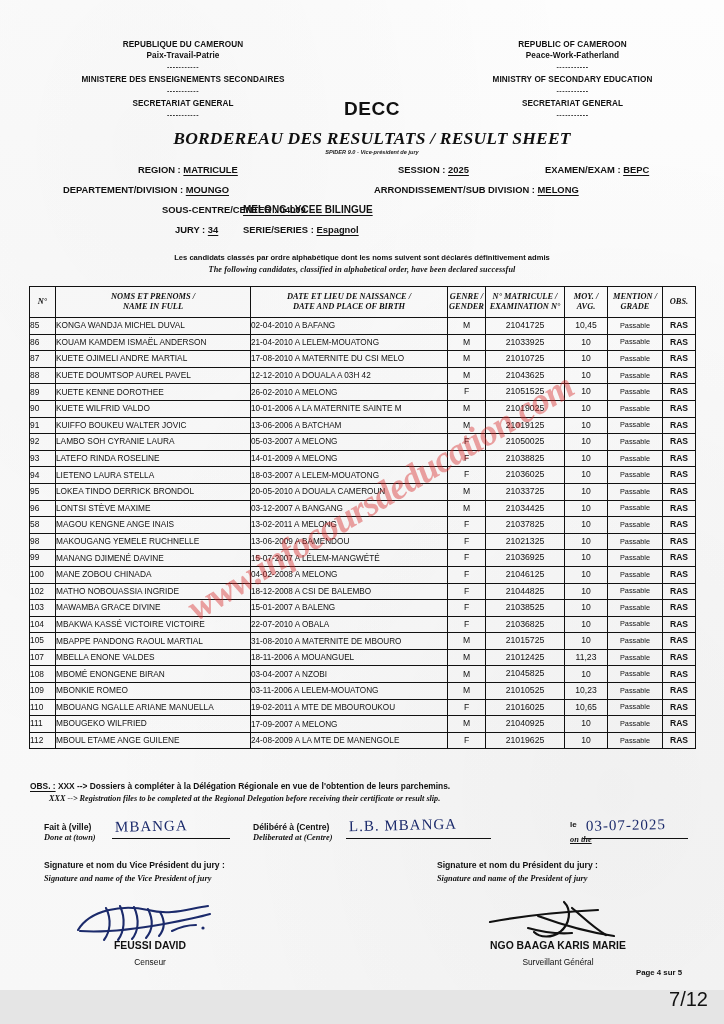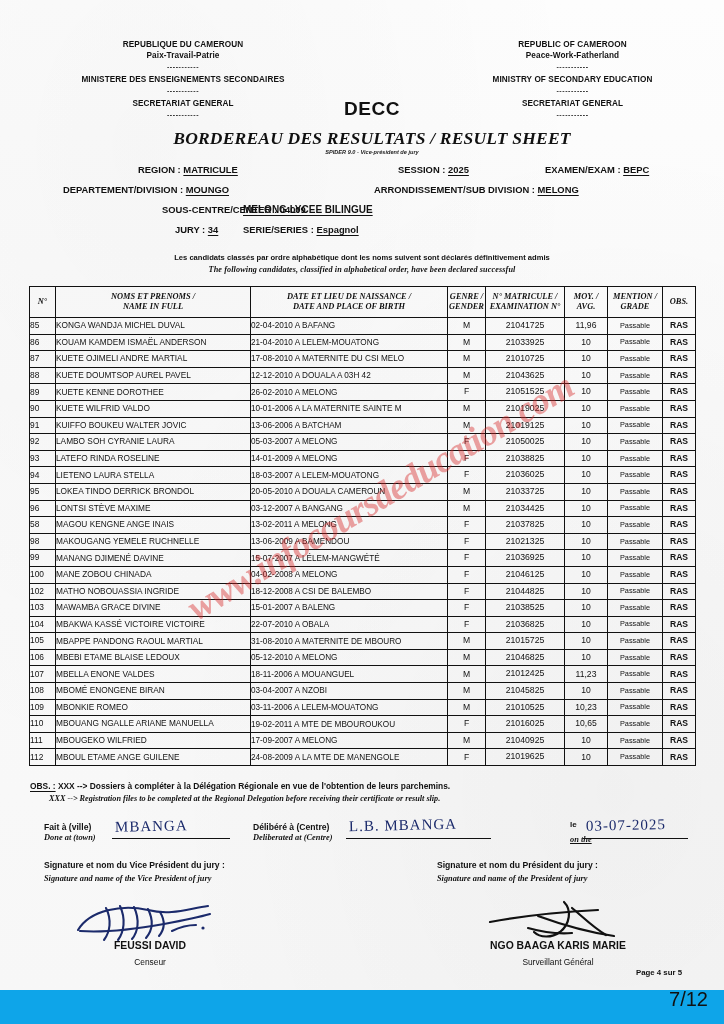--- a/index.html
+++ b/index.html
@@ -4,21 +4,21 @@
 <style>
   html, body {
     margin: 0;
     padding: 0;
     background: #8a8a8a;
   }
   .page {
     position: relative;
     width: 724px;
     height: 1024px;
-    background: #0ea5e9;
+    background: #e5e5e5;
     overflow: hidden;
     font-family: "Liberation Sans", sans-serif;
     color: #111;
   }
   
   .paper-tint {
     position: absolute;
     inset: 0;
     background:
       radial-gradient(ellipse at 20% 15%, rgba(0,0,0,0.025), rgba(0,0,0,0) 55%),
@@ -409,21 +409,21 @@
           <th><span>OBS.</span></th>
         </tr>
       </thead>
       <tbody id="results-body">
           <tr>
             <td class="t-no">85</td>
             <td class="t-name">KONGA WANDJA MICHEL DUVAL</td>
             <td class="t-dob">02-04-2010 A BAFANG</td>
             <td class="t-gen">M</td>
             <td class="t-mat">21041725</td>
-            <td class="t-avg">11,96</td>
+            <td class="t-avg">10,45</td>
             <td class="t-men">Passable</td>
             <td class="t-obs">RAS</td>
           </tr>
           <tr>
             <td class="t-no">86</td>
             <td class="t-name">KOUAM KAMDEM ISMAËL ANDERSON</td>
             <td class="t-dob">21-04-2010 A LELEM-MOUATONG</td>
             <td class="t-gen">M</td>
             <td class="t-mat">21033925</td>
             <td class="t-avg">10</td>
@@ -599,30 +599,20 @@
             <td class="t-avg">10</td>
             <td class="t-men">Passable</td>
             <td class="t-obs">RAS</td>
           </tr>
           <tr>
             <td class="t-no">105</td>
             <td class="t-name">MBAPPE PANDONG RAOUL MARTIAL</td>
             <td class="t-dob">31-08-2010 A MATERNITE DE MBOURO</td>
             <td class="t-gen">M</td>
             <td class="t-mat">21015725</td>
-            <td class="t-avg">10</td>
-            <td class="t-men">Passable</td>
-            <td class="t-obs">RAS</td>
-          </tr>
-          <tr>
-            <td class="t-no">106</td>
-            <td class="t-name">MBEBI ETAME BLAISE LEDOUX</td>
-            <td class="t-dob">05-12-2010 A MELONG</td>
-            <td class="t-gen">M</td>
-            <td class="t-mat">21046825</td>
             <td class="t-avg">10</td>
             <td class="t-men">Passable</td>
             <td class="t-obs">RAS</td>
           </tr>
           <tr>
             <td class="t-no">107</td>
             <td class="t-name">MBELLA ENONE VALDES</td>
             <td class="t-dob">18-11-2006 A MOUANGUEL</td>
             <td class="t-gen">M</td>
             <td class="t-mat">21012425</td>

